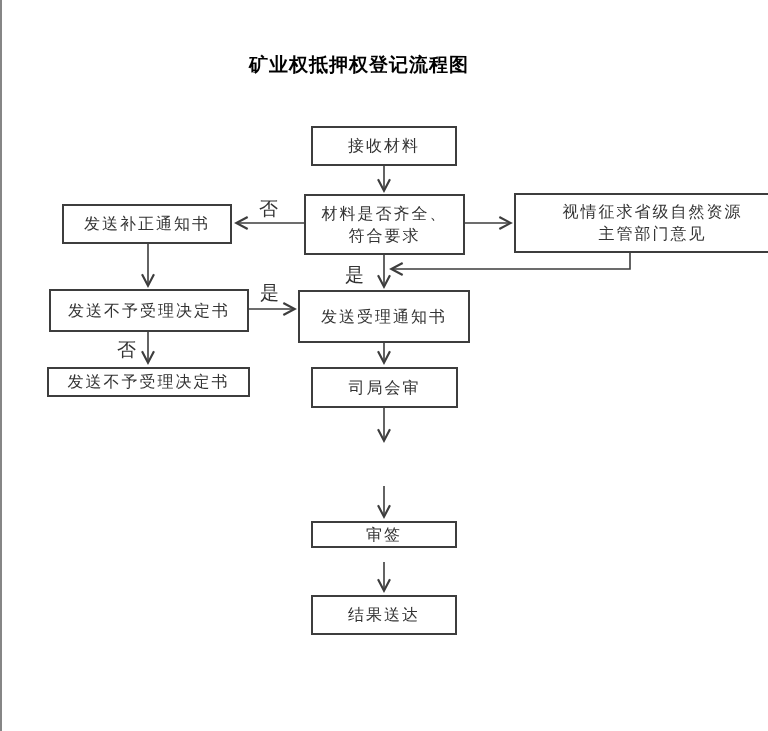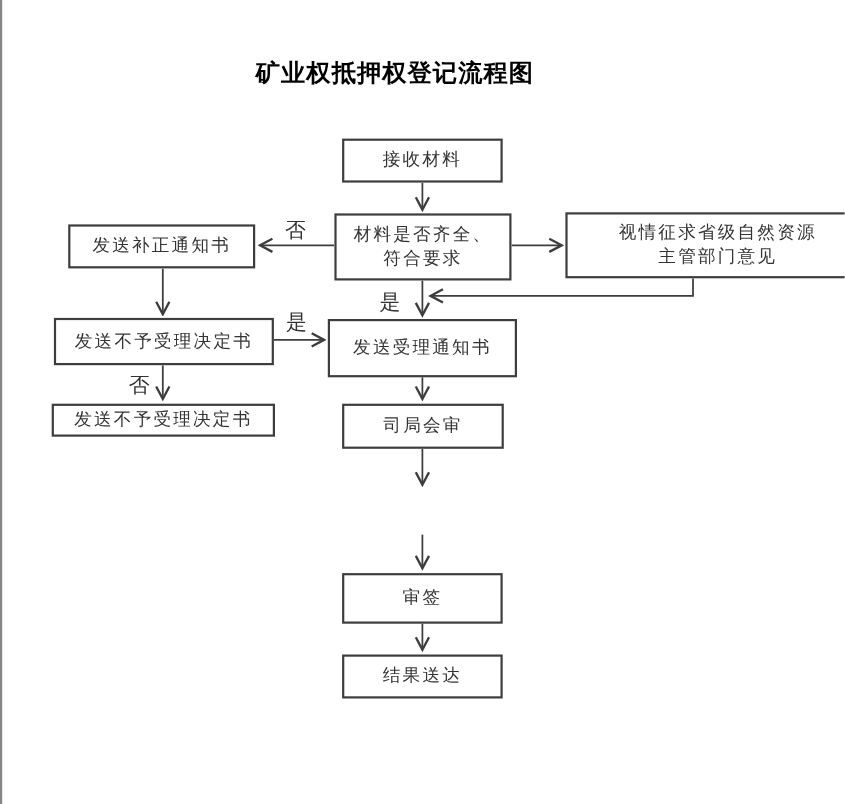--- a/index.html
+++ b/index.html
@@ -16,21 +16,21 @@
     box-sizing: border-box;
     font-family: "Liberation Serif", serif;
     overflow: hidden;
   }
   #title {
     position: absolute;
     left: 157px;
     top: 52px;
     width: 400px;
     text-align: center;
-    font-size: 22px;
+    font-size: 19px;
     font-weight: bold;
     color: #000000;
     letter-spacing: 1px;
     white-space: nowrap;
   }
   .node {
     position: absolute;
     box-sizing: border-box;
     border: 2px solid #3d3d3d;
     background: #ffffff;
@@ -118,21 +118,21 @@
 
   <div class="node" style="left:296px;top:290px;width:172px;height:53px">
     <span class="ln">发送受理通知书</span>
   </div>
 
   <div class="node" style="left:309px;top:367px;width:147px;height:41px">
     <span class="ln">司局会审</span>
   </div>
 
 
-  <div class="node" style="left:309px;top:521px;width:146px;height:46px">
+  <div class="node" style="left:309px;top:521px;width:146px;height:27px">
     <span class="ln">审签</span>
   </div>
 
   <div class="node" style="left:309px;top:595px;width:146px;height:40px">
     <span class="ln">结果送达</span>
   </div>
 
   <div class="edge-label" style="left:257px;top:196px">否</div>
   <div class="edge-label" style="left:343px;top:262px">是</div>
   <div class="edge-label" style="left:258px;top:280px">是</div>

